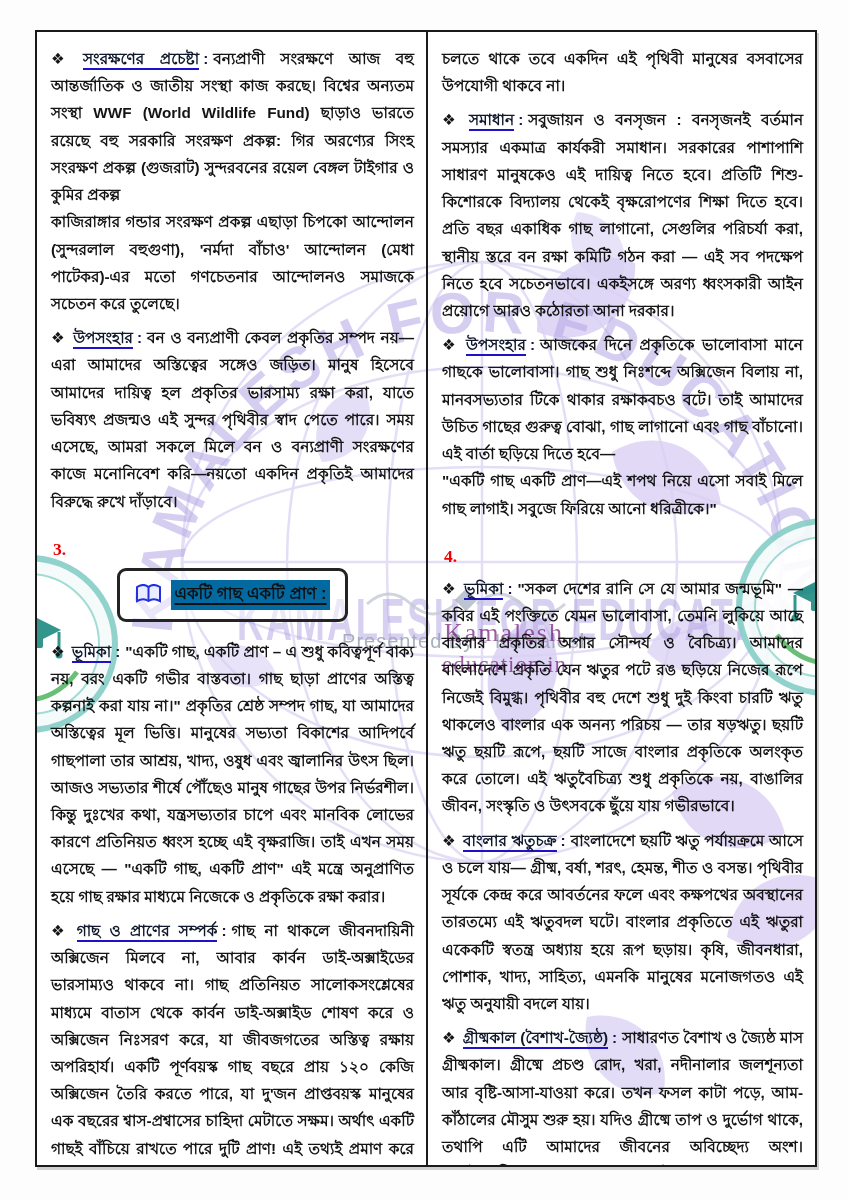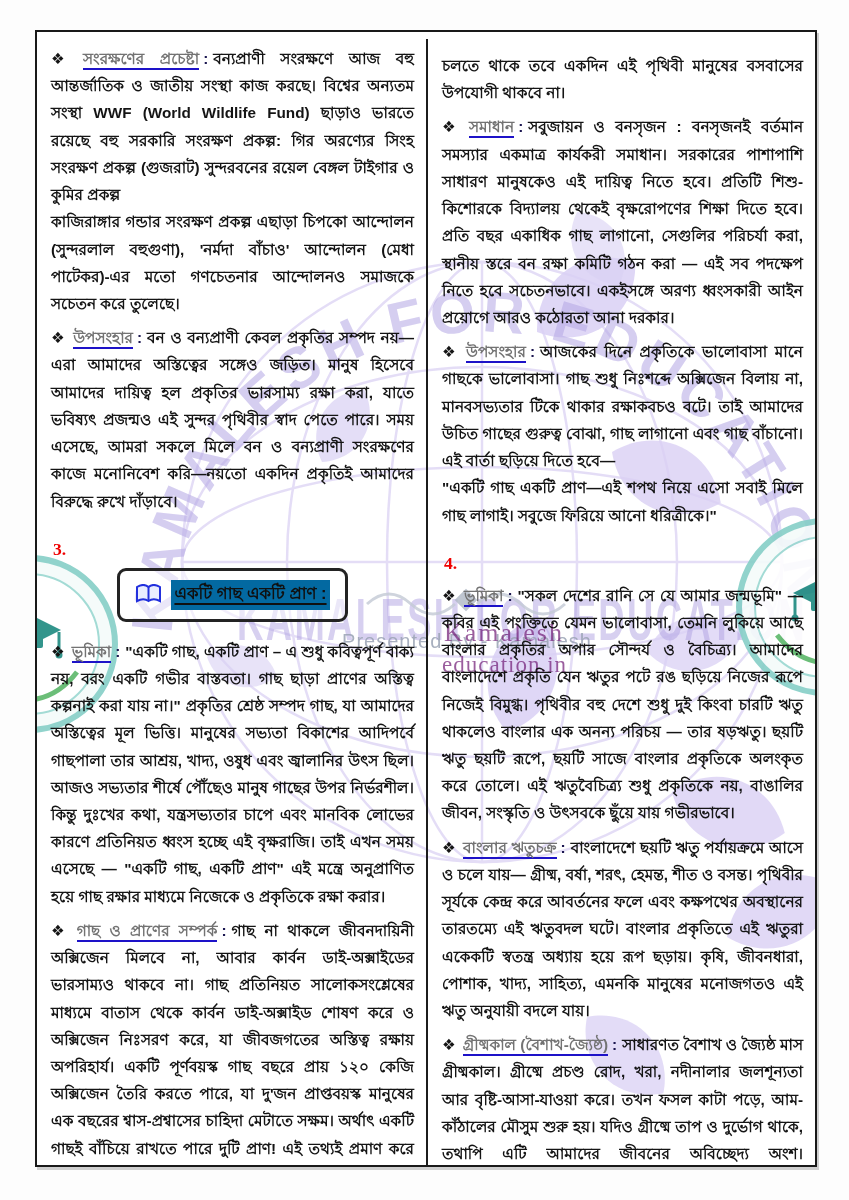--- a/index.html
+++ b/index.html
@@ -16,24 +16,24 @@
   .wm{position:absolute;inset:0;z-index:0;pointer-events:none;}
   .wm-text{position:absolute;color:#9aa3b4;letter-spacing:1px;opacity:.85;}
   .wm-presented{left:250px;top:598px;width:360px;text-align:center;font-size:20px;}
   .wm-site{left:250px;top:624px;width:360px;text-align:center;font-size:20px;color:#a8afbc;}
   .wm-green{position:absolute;color:#701a75;opacity:.7;font-family:"Liberation Serif",serif;margin-left:9px;}
   .wm-green-name{left:398px;top:586px;font-size:26px;letter-spacing:2px;}
   .wm-green-domain{left:396px;top:620px;font-size:23px;letter-spacing:1px;}
   
   .cols{position:relative;z-index:1;display:flex;height:100%;}
   .col{width:50%;box-sizing:border-box;padding:13px 12px 10px 14px;}
-  .col-right{border-left:2px solid #1c1c1c;margin-top:7px;}
+  .col-right{border-left:2px solid #1c1c1c;}
   .sec{margin:0 0 7px;text-align:justify;font-size:15.3px;line-height:1.78;color:#141414;font-weight:600;}
   .body{white-space:pre-line;}
-  .h{color:#737373;font-weight:700;border-bottom:2px solid #1d12c8;padding-bottom:1px;}
+  .h{color:#0f172a;font-weight:700;border-bottom:2px solid #1d12c8;padding-bottom:1px;}
   .sep{font-weight:700;margin:0 5px 0 4px;color:#1b1650;}
   .bullet{margin-right:7px;color:#151515;font-weight:700;}
   .essay-num{color:#ef0000;font-weight:700;font-size:17.5px;margin:24px 0 8px 2px;font-family:"Liberation Serif",serif;}
   .title-box{
     display:flex;align-items:center;gap:9px;width:fit-content;margin:4px auto 16px;
     border:3.5px solid #232323;border-radius:9px;padding:9px 15px;background:rgba(255,255,255,.5);
   }
   .title-text{
     font-size:16.5px;font-weight:700;color:#101010;background:#0369a1;padding:1px 3px 2px;
     text-decoration:underline;text-underline-offset:4px;text-decoration-thickness:1.5px;

